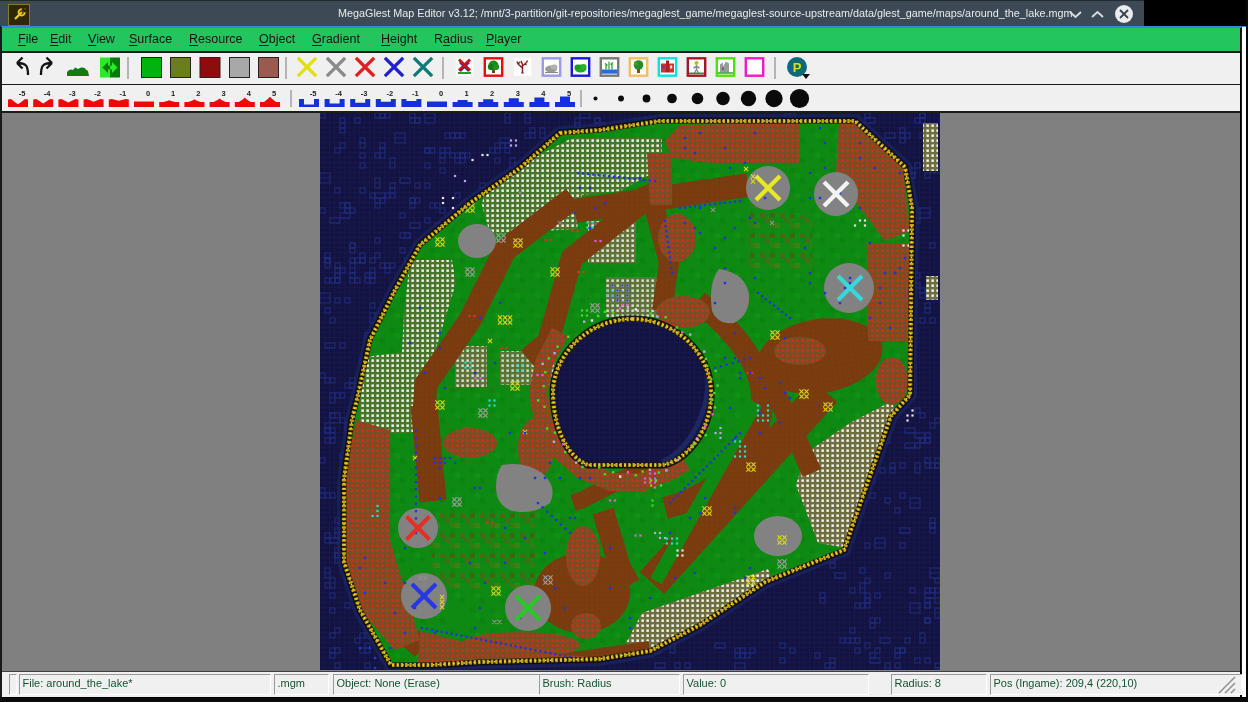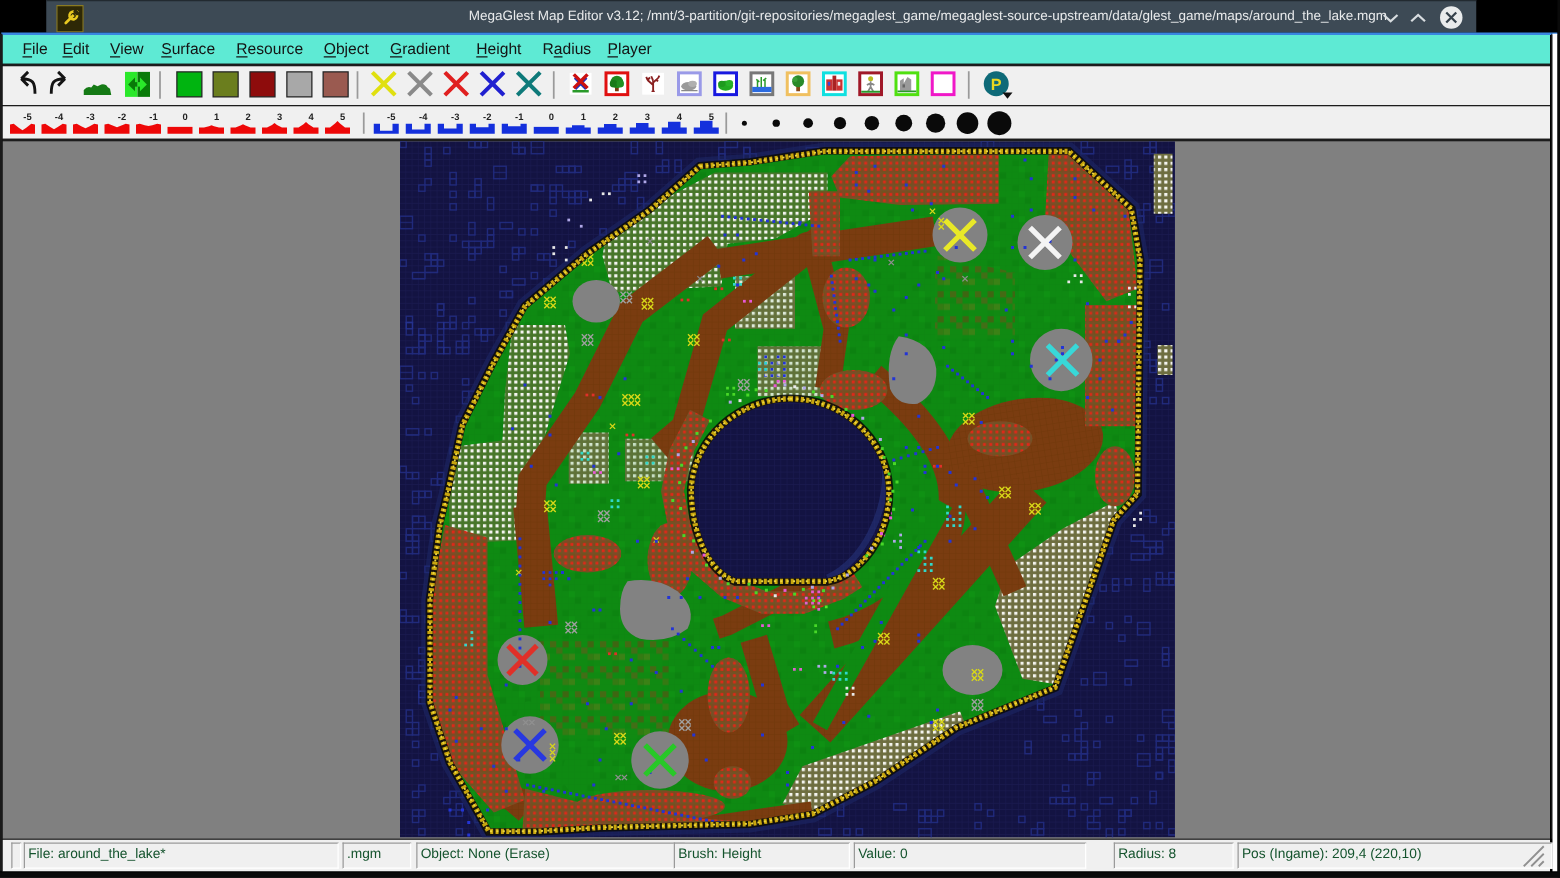--- a/index.html
+++ b/index.html
@@ -1,19 +1,19 @@
 <!DOCTYPE html>
 <html><head><meta charset="utf-8"><style>
 * { margin:0; padding:0; box-sizing:border-box; }
 body { width:1248px; height:702px; overflow:hidden; font-family:"Liberation Sans", sans-serif; background:#000; }
 #win { position:absolute; left:0; top:0; width:1248px; height:702px; background:#000; }
-#titlebar { position:absolute; left:0; top:0; width:1144px; height:26px; background:#3d4a55; border-top:1px solid #222a30;margin-left:37px; }
+#titlebar { position:absolute; left:0; top:0; width:1144px; height:26px; background:#3d4a55; border-top:1px solid #222a30; }
 #titletext { position:absolute; top:6px; left:338px; width:732px; text-align:center; color:#e8eaeb; font-size:10.8px; white-space:nowrap; }
 #blueline { position:absolute; left:1px; top:26px; width:1245px; height:2px; background:#3986e0; }
-#menubar { position:absolute; left:2px; top:28px; width:1238px; height:23px; background:#5eead4; }
+#menubar { position:absolute; left:2px; top:28px; width:1238px; height:23px; background:#22c55e; }
 .mi { position:absolute; top:4px; font-size:12.5px; color:#141414; }
 .mi .u { text-decoration:underline; text-underline-offset:2px; }
 #mline { position:absolute; left:2px; top:51px; width:1238px; height:1.5px; background:#1c1c1c; }
 #tb1 { position:absolute; left:2px; top:52.5px; width:1238px; height:31px; background:#f0f0f0; }
 #t1line { position:absolute; left:2px; top:83.5px; width:1238px; height:1.5px; background:#1c1c1c; }
 #tb2 { position:absolute; left:2px; top:85px; width:1238px; height:25.5px; background:#f0f0f0; }
 #t2line { position:absolute; left:2px; top:110.5px; width:1238px; height:2px; background:#1c1c1c; }
 #canvas { position:absolute; left:2px; top:112.5px; width:1238px; height:558px; background:#808080; }
 #statusline { position:absolute; left:2px; top:670.5px; width:1238px; height:1.5px; background:#404040; }
 #statusbar { position:absolute; left:2px; top:672px; width:1238px; height:25px; background:#f0f0f0; }
@@ -1825,21 +1825,21 @@
 <rect x="603" y="10" width="15" height="48" fill="url(#pwhitet)"></rect>
 <rect x="606" y="163" width="12" height="24" fill="url(#pwhitet)"></rect>
 </g>
 </svg>
   <div id="statusline"></div>
   <div id="statusbar">
       <div class="panel" style="left:7px;width:8px"></div>
       <div class="panel" style="left:17px;width:252px">File: around_the_lake*</div>
       <div class="panel" style="left:272px;width:55px">.mgm</div>
       <div class="panel" style="left:331px;width:215px">Object: None (Erase)</div>
-      <div class="panel" style="left:537px;width:141px">Brush: Height</div>
+      <div class="panel" style="left:537px;width:141px">Brush: Radius</div>
       <div class="panel" style="left:681px;width:186px">Value: 0</div>
       <div class="panel" style="left:889px;width:96px">Radius: 8</div>
       <div class="panel" style="left:988px;width:252px">Pos (Ingame): 209,4 (220,10)</div>
       <svg width="24" height="22" style="position:absolute;right:3px;top:1px">
 <g stroke="#909090" stroke-width="1.5">
 <path d="M22,4 L6,20 M22,10 L12,20 M22,16 L18,20"></path>
 </g>
       </svg>
     </div>
   <div id="leftedge"></div>

